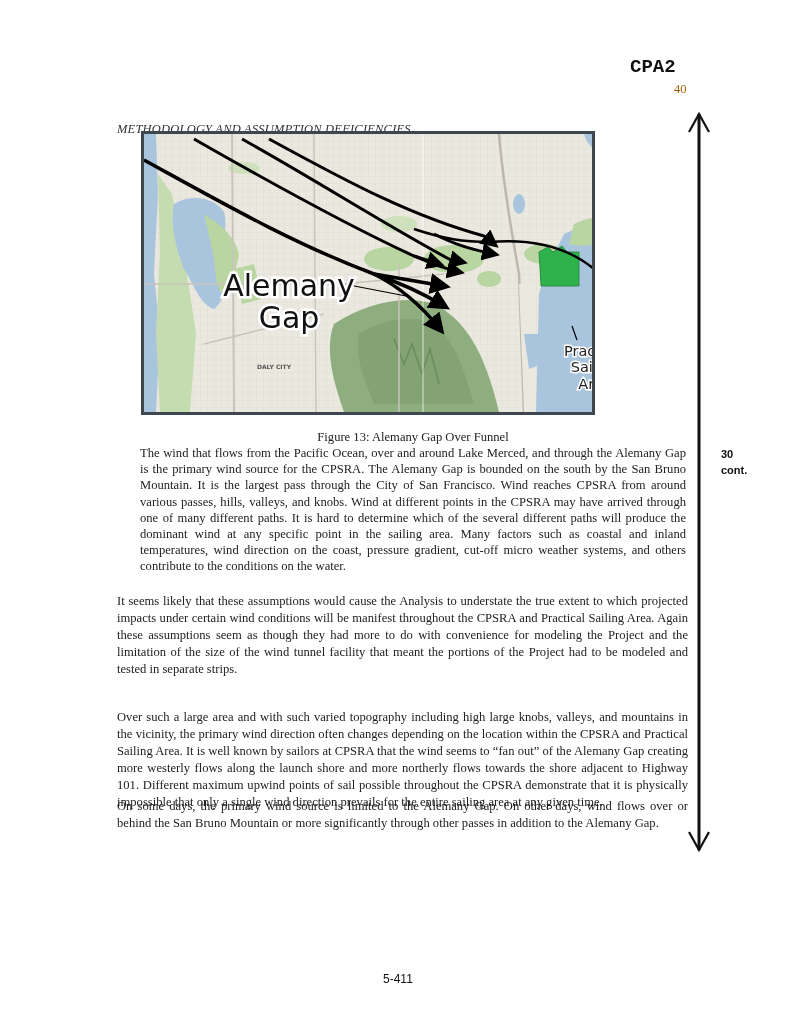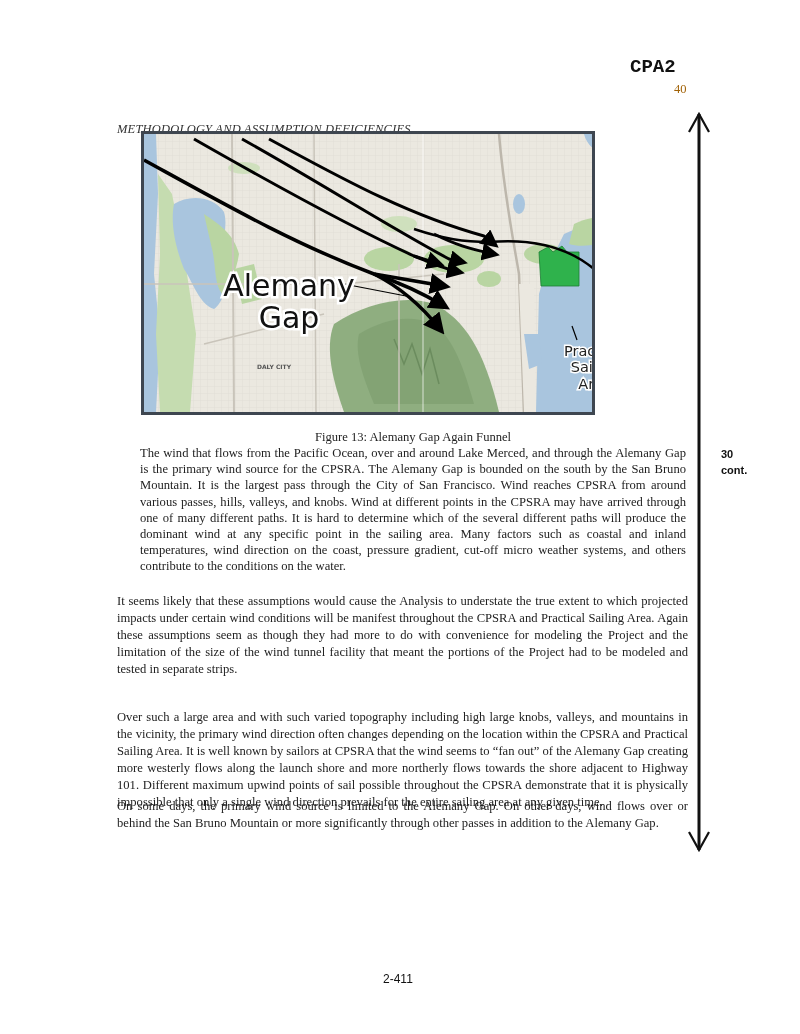--- a/index.html
+++ b/index.html
@@ -97,31 +97,31 @@
     </g>
     <g class="map-label" font-size="14.5" text-anchor="middle" stroke="#fff" stroke-width="3" paint-order="stroke" fill="#222">
       <text x="451" y="222">Practical</text>
       <text x="451" y="238">Sailing</text>
       <text x="451" y="255">Area</text>
     </g>
     <text x="130" y="235" font-size="6" font-weight="bold" fill="#555" text-anchor="middle" class="map-label">DALY CITY</text>
   </svg>
 </div>
 
-<div class="caption">Figure 13: Alemany Gap Again Funnel</div>
+<div class="caption">Figure 13: Alemany Gap Over Funnel</div>
 <div class="fig-para">The wind that flows from the Pacific Ocean, over and around Lake Merced, and through the Alemany Gap is the primary wind source for the CPSRA. The Alemany Gap is bounded on the south by the San Bruno Mountain. It is the largest pass through the City of San Francisco. Wind reaches CPSRA from around various passes, hills, valleys, and knobs. Wind at different points in the CPSRA may have arrived through one of many different paths. It is hard to determine which of the several different paths will produce the dominant wind at any specific point in the sailing area. Many factors such as coastal and inland temperatures, wind direction on the coast, pressure gradient, cut-off micro weather systems, and others contribute to the conditions on the water.</div>
 
 <div class="para p1">It seems likely that these assumptions would cause the Analysis to understate the true extent to which projected impacts under certain wind conditions will be manifest throughout the CPSRA and Practical Sailing Area. Again these assumptions seem as though they had more to do with convenience for modeling the Project and the limitation of the size of the wind tunnel facility that meant the portions of the Project had to be modeled and tested in separate strips.</div>
 <div class="para p2">Over such a large area and with such varied topography including high large knobs, valleys, and mountains in the vicinity, the primary wind direction often changes depending on the location within the CPSRA and Practical Sailing Area. It is well known by sailors at CPSRA that the wind seems to “fan out” of the Alemany Gap creating more westerly flows along the launch shore and more northerly flows towards the shore adjacent to Highway 101. Different maximum upwind points of sail possible throughout the CPSRA demonstrate that it is physically impossible that only a single wind direction prevails for the entire sailing area at any given time.</div>
 <div class="para p3">On some days, the primary wind source is limited to the Alemany Gap. On other days, wind flows over or behind the San Bruno Mountain or more significantly through other passes in addition to the Alemany Gap.</div>
 
 <svg class="bracket" viewBox="0 0 30 740" xmlns="http://www.w3.org/2000/svg">
   <line x1="13" y1="2" x2="13" y2="738" stroke="#111" stroke-width="3"></line>
   <path d="M3,20 L13,2 L23,20" fill="none" stroke="#111" stroke-width="2.2"></path>
   <path d="M3,720 L13,738 L23,720" fill="none" stroke="#111" stroke-width="2.2"></path>
 </svg>
 
 <div class="side-note">
   <div>30</div>
   <div>cont.</div>
 </div>
 
-<div class="footer">2-411</div>
+<div class="footer">5-411</div>
 
 </body></html>

